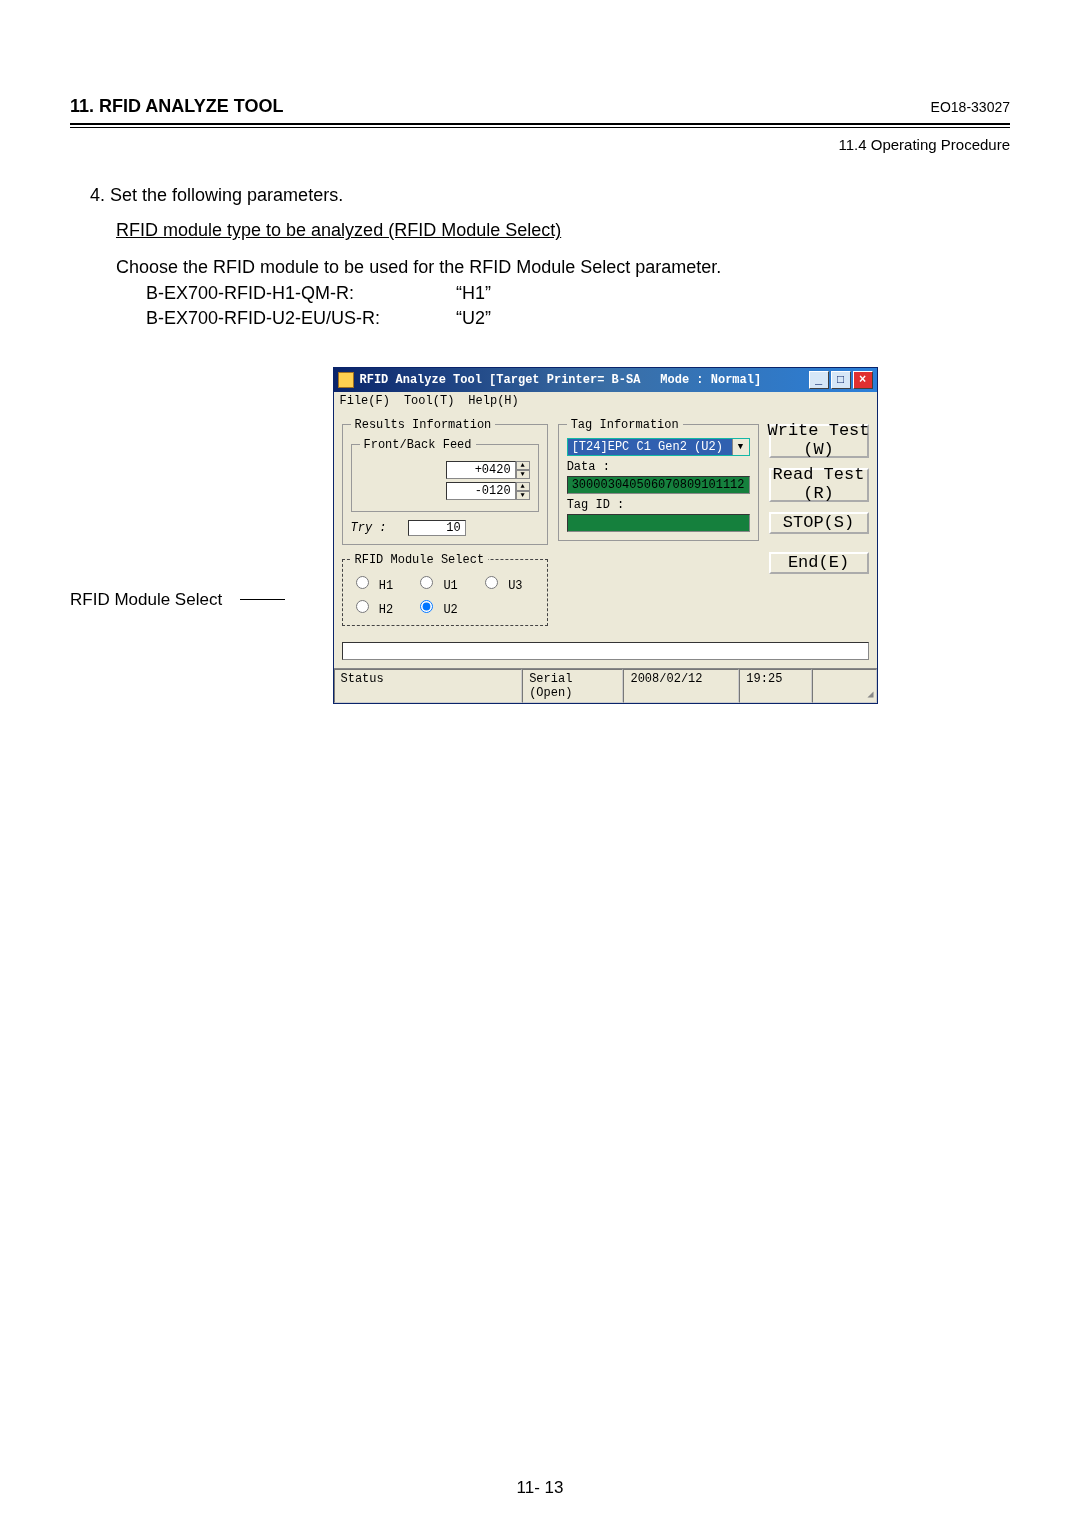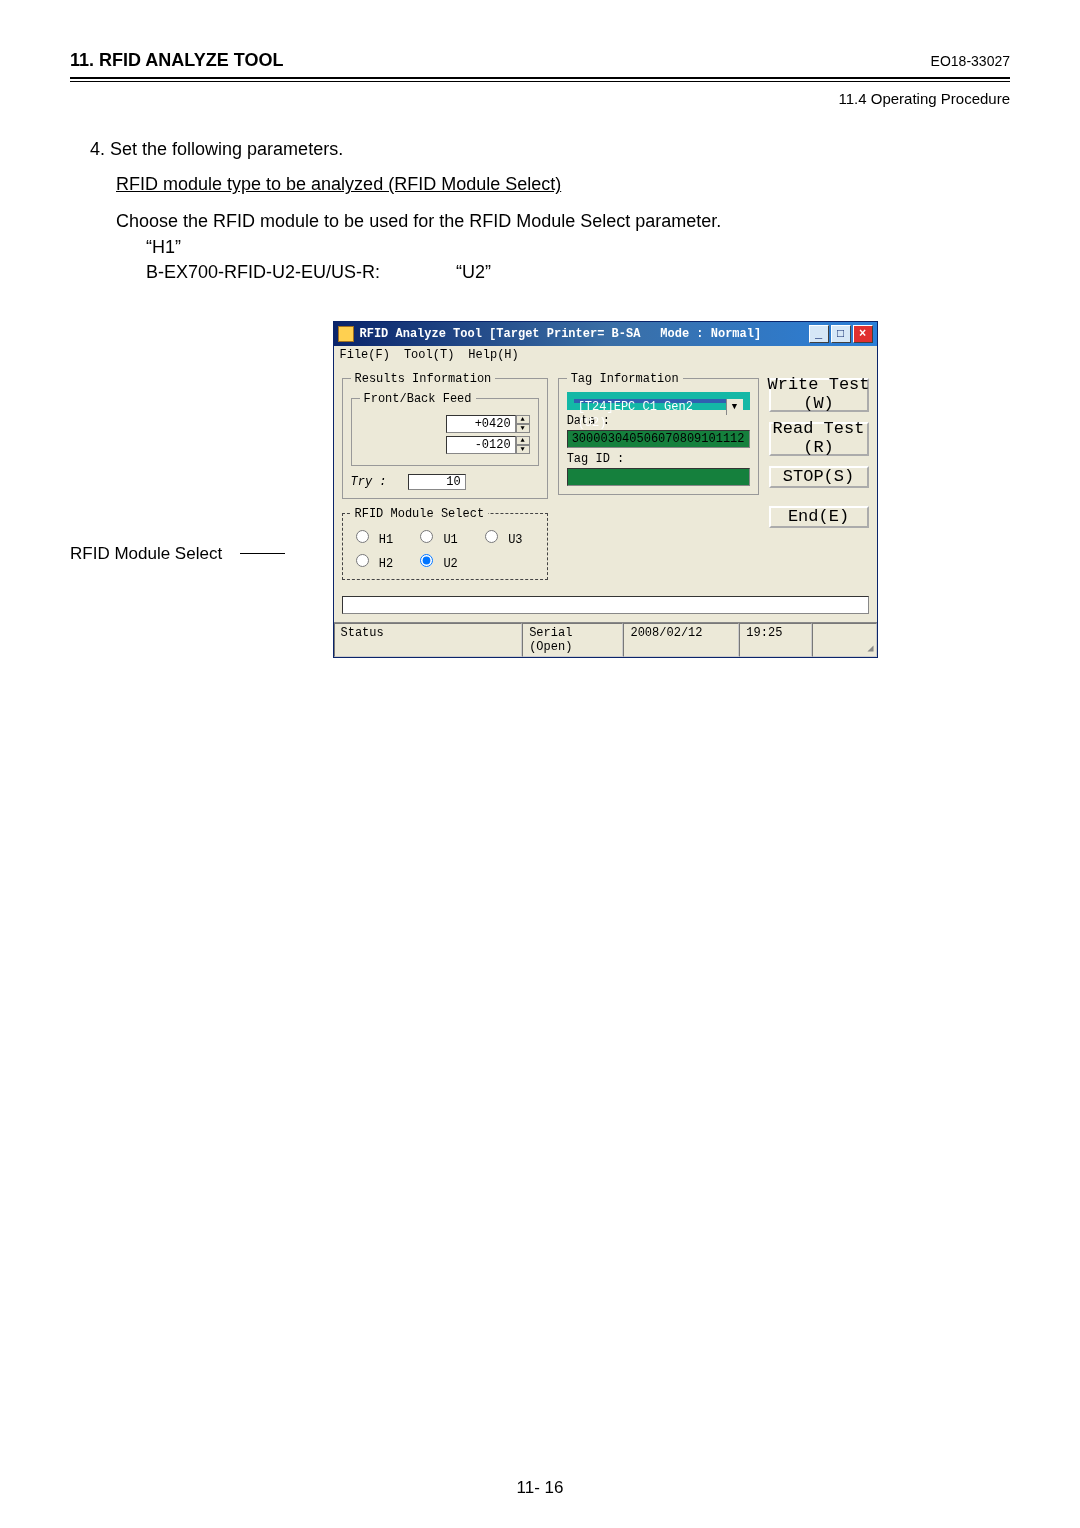--- a/index.html
+++ b/index.html
@@ -7,20 +7,21 @@
     margin: 0;
     background: #ffffff;
     font-family: Arial, sans-serif;
     color: #000;
     width: 1080px;
     height: 1528px;
     position: relative;
   }
   .page {
     padding: 50px 70px 6px 70px;
+    margin-top: 46px;
   }
   .header-row {
     display: flex;
     justify-content: space-between;
     align-items: baseline;
     margin-bottom: 6px;
   }
   .header-title {
     font-weight: bold;
     font-size: 18px;
@@ -141,21 +142,21 @@
   .try-row .lbl { display:inline-block; width:50px;font-style:italic; }
   .try-row .val { display:inline-block; width:58px; background:#fff; border:1px inset #888; text-align:right; padding:0 4px; }
   .rfid-select {
     border:1px dashed #444;
   }
   .radio-grid {
     display:grid; grid-template-columns: 1fr 1fr 1fr; gap:4px 6px;
   }
   .radio-grid label { white-space:nowrap; }
   .tag-combo {
-    width:100%; background:#3060b0; color:#fff; border:7px solid #14b8a6;
+    width:100%; background:#3060b0; color:#fff; border:1px solid #14b8a6;
     height:18px; line-height:16px; padding:0 18px 0 4px; position:relative; display:block;
   }
   .tag-combo::after {
     content:"▼"; position:absolute; right:0; top:0; width:16px; height:16px;
     background:#ece9d8; color:#000; border-left:1px solid #888; text-align:center; font-size:9px; line-height:16px;
   }
   .txt {
     width:100%; background:#15803d; border:1px inset #888; height:18px; line-height:16px; padding:0 4px; display:block;
   }
   .lbl-small { margin:4px 0 2px 0; display:block; }
@@ -202,20 +203,21 @@
   <hr class="hr1">
   <hr class="hr2">
   <div class="subheader">11.4 Operating Procedure</div>
 
   <div class="body-text">
     <div class="step">4.  Set the following parameters.</div>
     <div class="underline">RFID module type to be analyzed (RFID Module Select)</div>
     <div class="choose">Choose the RFID module to be used for the RFID Module Select parameter.</div>
     <div class="modlist">
       <div class="modrow">
+        <div class="c1">B-EX700-RFID-H1-QM-R:</div>
         <div>“H1”</div>
       </div>
       <div class="modrow">
         <div class="c1">B-EX700-RFID-U2-EU/US-R:</div>
         <div>“U2”</div>
       </div>
     </div>
   </div>
 
   <div class="figure-wrap">
@@ -314,13 +316,13 @@
         <div class="s3">2008/02/12</div>
         <div class="s4">19:25</div>
         <div class="s5">
             <span class="grip">◢</span>
           </div>
       </div>
     </div>
   </div>
 </div>
 
-<div class="pagefoot">11- 16</div>
+<div class="pagefoot">11- 13</div>
 
 </body></html>

